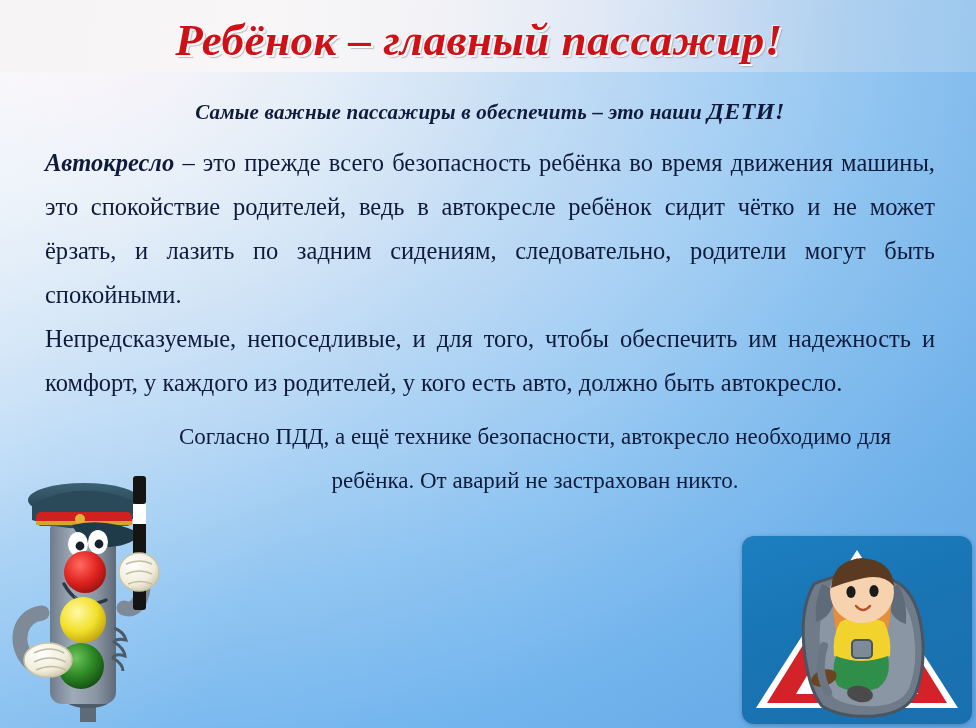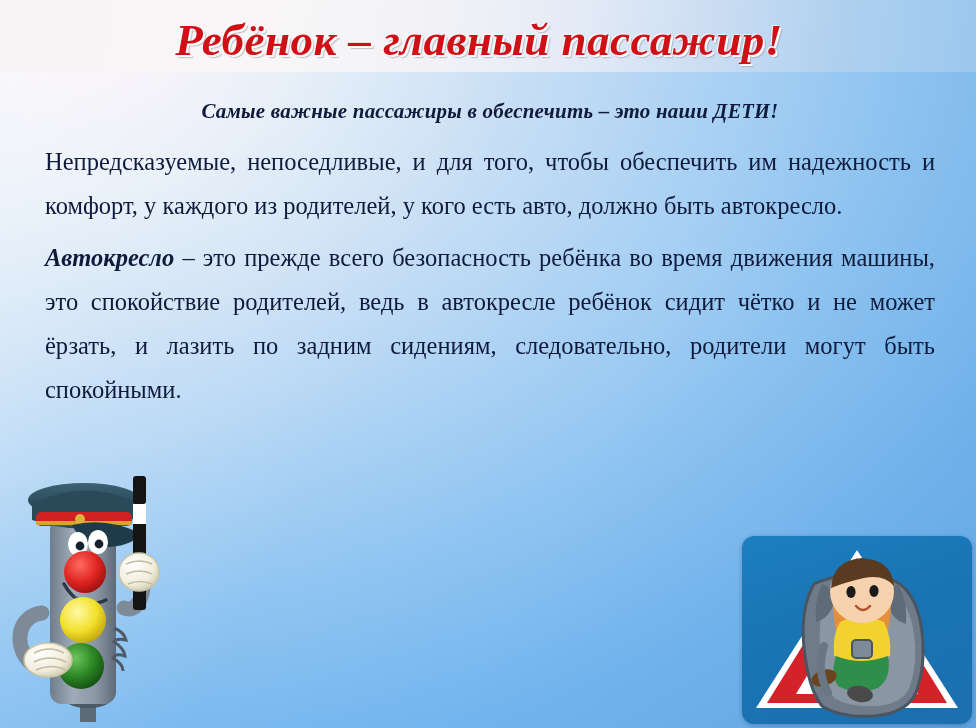--- a/index.html
+++ b/index.html
@@ -80,21 +80,21 @@
     font-weight: bold;
     font-size: 21px;
     line-height: 30px;
     letter-spacing: 0.2px;
     margin: 0 0 14px 0;
     color: #101b3c;
   }
   .lead .kids {
     font-style: italic;
     font-weight: bold;
-    font-size: 20px;
+    font-size: 24px;
     letter-spacing: 0.5px;
   }
 
   .para {
     margin: 0;
     font-size: 24.5px;
     line-height: 44px;
     text-align: justify;
     text-align-last: left;
     color: #101b3c;
@@ -148,26 +148,27 @@
 
   <div class="title-band"></div>
   <div class="title-text">Ребёнок – главный пассажир!</div>
 
   <div class="body-text">
 
     <p class="lead">
       <span>Самые важные пассажиры в  обеспечить – это наши </span><span class="kids">ДЕТИ!</span>
     </p>
 
-    <p class="para p1">Непредсказуемые, непоседливые, и для того,   чтобы обеспечить им надежность и комфорт, у каждого из родителей, у кого есть авто, должно быть автокресло.</p>
-
     <p class="para p2">
       <span class="term">Автокресло</span><span> – это прежде всего безопасность ребёнка во время движения машины, это спокойствие родителей, ведь в автокресле ребёнок сидит чётко и не может ёрзать, и лазить по задним сидениям, следовательно, родители могут быть спокойными.</span>
     </p>
 
+    <p class="para p1">Непредсказуемые, непоседливые, и для того,   чтобы обеспечить им надежность и комфорт, у каждого из родителей, у кого есть авто, должно быть автокресло.</p>
+
+    <p class="para-last">Согласно ПДД, а ещё технике безопасности, автокресло необходимо для ребёнка. От аварий не застрахован никто.</p>
   </div>
 
   <div class="mascot">
     <svg viewBox="0 0 170 260" width="170" height="260" xmlns="http://www.w3.org/2000/svg">
       <defs>
         <linearGradient id="bodyGrad" x1="0" y1="0" x2="1" y2="0">
           <stop offset="0%" stop-color="#6f7c8b"></stop>
           <stop offset="35%" stop-color="#9fabb8"></stop>
           <stop offset="70%" stop-color="#8a96a4"></stop>
           <stop offset="100%" stop-color="#5e6a78"></stop>

